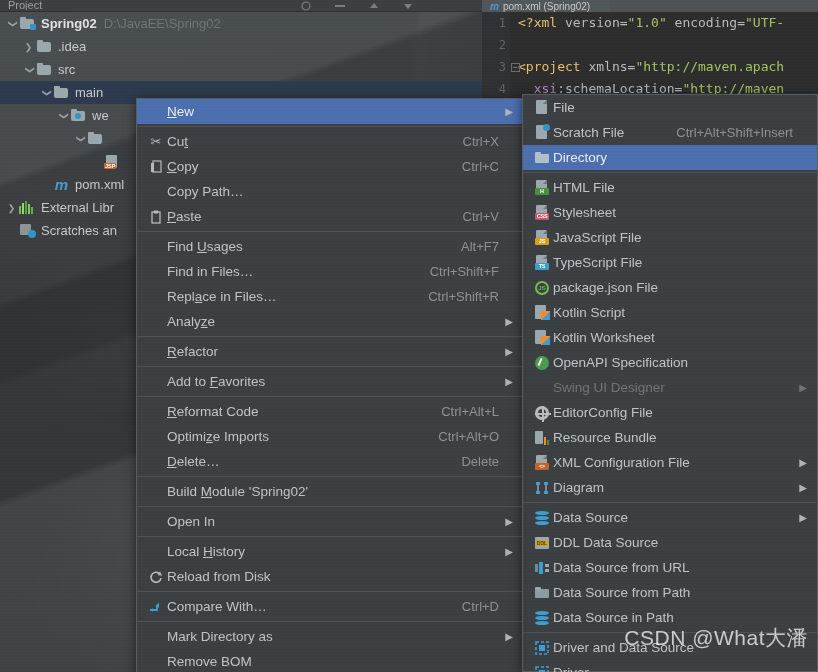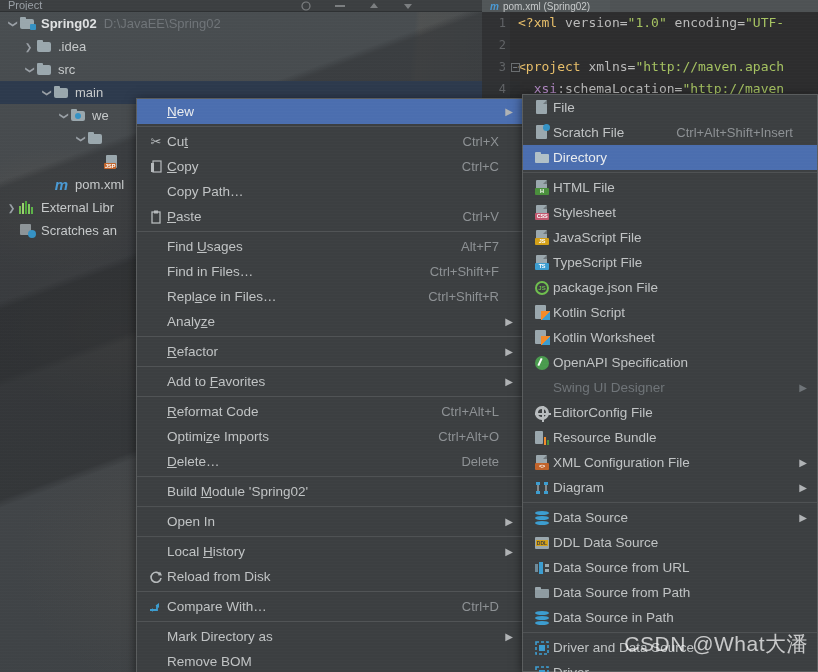--- a/index.html
+++ b/index.html
@@ -141,21 +141,21 @@
   .db-ico{position:relative;width:14px;height:14px;display:inline-block;}
   .db-ico i{position:absolute;left:0;width:14px;height:4px;border-radius:50%;background:#3c9dd0;}
   .circle-ico{width:14px;height:14px;border-radius:50%;display:inline-block;box-sizing:border-box;}
   .gear{width:14px;height:14px;border-radius:50%;border:3px solid #b8bcbe;box-sizing:border-box;position:relative;}
   .gear:before{content:"";position:absolute;left:4px;top:-3px;width:2px;height:16px;background:#b8bcbe;}
   .gear:after{content:"";position:absolute;left:-3px;top:4px;width:16px;height:2px;background:#b8bcbe;}
   .scissors,.clip,.copy2,.reload,.compare{color:#b6babc;font-size:13px;line-height:1;}
 
   
   .wm{
-    position:absolute;right:10px;bottom:14px;color:rgba(255,255,255,.72);
+    position:absolute;right:10px;bottom:20px;color:rgba(255,255,255,.72);
     font-size:21px;letter-spacing:.5px;pointer-events:none;
     font-family:"Liberation Sans", sans-serif;
   }
 </style>
 </head>
 <body>
 
 <div id="ide">
   <div class="bg-art"></div>
 

